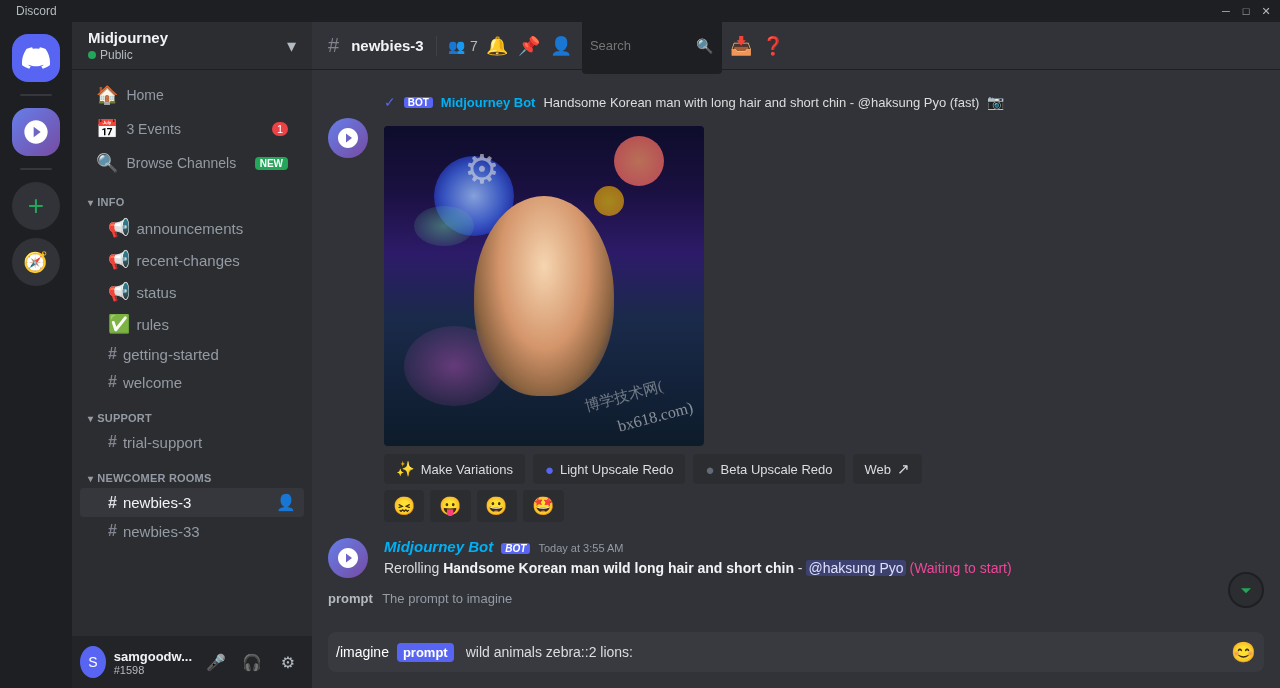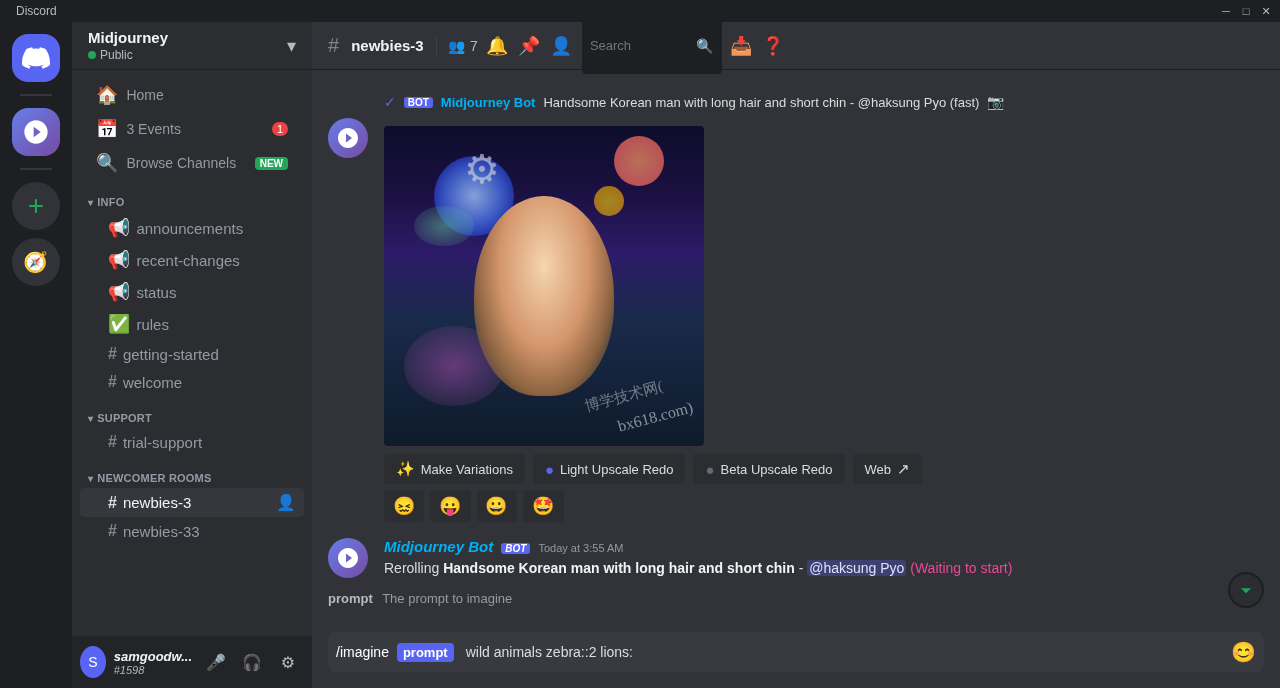--- a/index.html
+++ b/index.html
@@ -128,21 +128,21 @@
 
     .user-panel {
       height: 52px;
       background: #232428;
       display: flex;
       align-items: center;
       padding: 0 8px;
       gap: 8px;
     }
     .user-avatar { width: 32px; height: 32px; border-radius: 50%; background: #5865f2; display: flex; align-items: center; justify-content: center; font-size: 14px; color: white; }
-    .user-info { flex: 1; font-style: italic; }
+    .user-info { flex: 1; }
     .user-name { font-size: 13px; font-weight: 600; color: #f2f3f5; }
     .user-disc { font-size: 11px; color: #b5bac1; }
     .user-controls { display: flex; gap: 4px; }
     .user-ctrl-btn { width: 32px; height: 32px; border-radius: 4px; display: flex; align-items: center; justify-content: center; cursor: pointer; color: #b5bac1; font-size: 16px; }
 
     
     .main-content { flex: 1; display: flex; flex-direction: column; background: #313338; overflow: hidden; }
 
     
     .channel-header {
@@ -573,21 +573,21 @@
           <div class="message-content">
             <div class="message-header">
               <span class="message-author bot-name">
                 <span>Midjourney Bot</span>
                 <span class="bot-badge" style="margin-left:4px;">BOT</span>
               </span>
               <span class="message-timestamp">Today at 3:55 AM</span>
             </div>
             <div class="message-text">
               <span>Rerolling</span>
-              <strong> <span>Handsome Korean man with long hair and short chin</span></strong>
+              <strong> <span>Handsome Korean man wild long hair and short chin</span></strong>
               <span> - </span>
               <span class="mention">@haksung Pyo</span>
               <span style="color:#ec4899;"> <span>(Waiting to start)</span></span>
             </div>
           </div>
         </div>
 
         <div class="prompt-tooltip">
           <span class="prompt-label">prompt</span>
           <span>The prompt to imagine</span>

